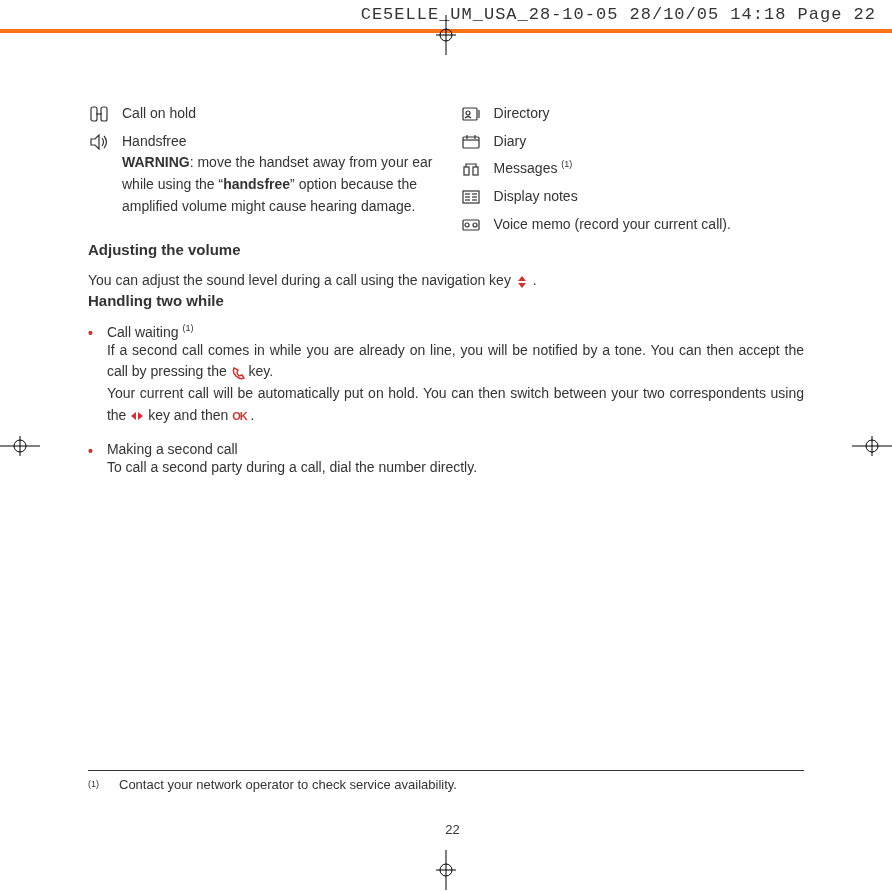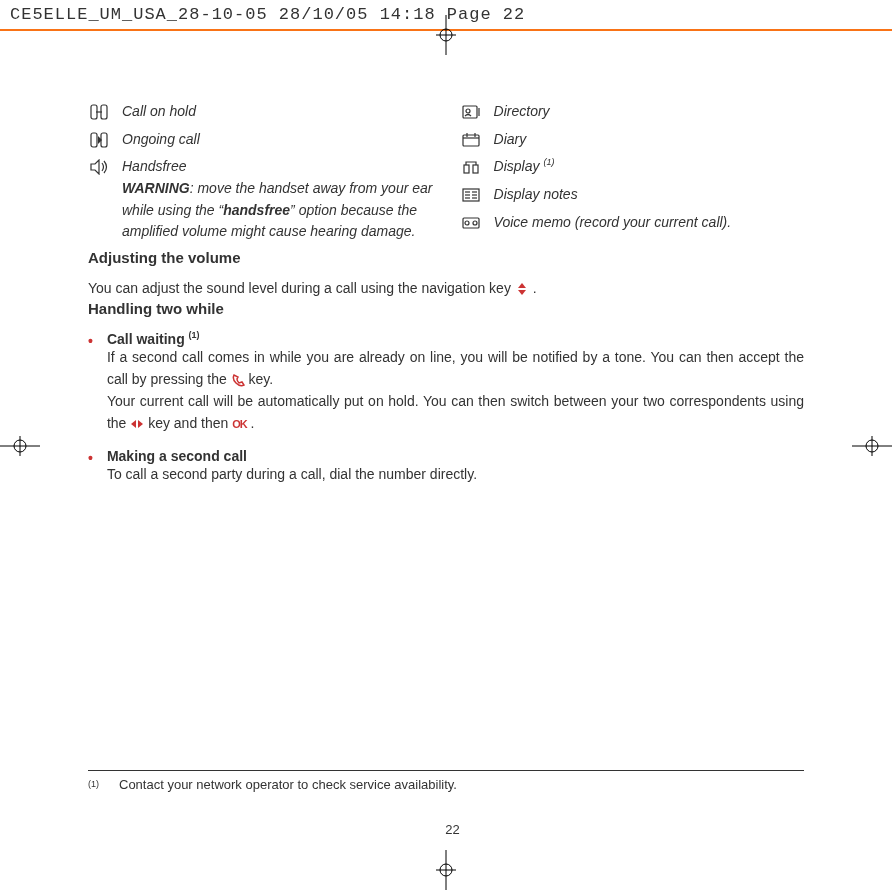--- a/index.html
+++ b/index.html
@@ -7,25 +7,26 @@
     padding: 0;
     width: 892px;
     height: 892px;
     font-family: "Helvetica Neue", Helvetica, Arial, sans-serif;
     background: #fff;
     color: #333;
     font-size: 14px;
     position: relative;
   }
   .header {
-    padding: 5px 10px;
+    padding: 5px 16px;
     font-family: "Courier New", monospace;
     font-size: 17px;
-    border-bottom: 2px solid #f97316;
+    border-bottom: 4px solid #f97316;
     letter-spacing: 1px;
+    text-align: right;
   }
   .regmark-top {
     position: absolute;
     top: 15px;
     left: 50%;
     transform: translateX(-50%);
   }
   .regmark-bottom {
     position: absolute;
     bottom: 2px;
@@ -47,21 +48,20 @@
   .crosshair {
     stroke: #000;
     fill: none;
   }
   .page {
     padding: 70px 88px 0 88px;
   }
   .icon-columns {
     display: flex;
     gap: 10px;
-    font-style: italic;
   }
   .col-left { flex: 1.05; }
   .col-right { flex: 1; }
   .icon-row {
     display: flex;
     align-items: flex-start;
     gap: 12px;
     margin-bottom: 6px;
     line-height: 1.55;
   }
@@ -87,21 +87,21 @@
     gap: 14px;
     margin-top: 14px;
   }
   .bullet-dot {
     color: #c33;
     font-weight: bold;
     line-height: 1.5;
     flex-shrink:0;
   }
   .bullet-content { flex: 1; }
-  .bullet-title { font-weight: bold; }
+  .bullet-title { font-weight: normal; }
   sup { font-size: 9px; }
   .inline-icon {
     display: inline-block;
     vertical-align: middle;
     width: 14px;
     height: 14px;
   }
   .ok-key {
     color: #c33;
     font-weight: bold;
@@ -165,30 +165,20 @@
               <rect x="2" y="1" width="6" height="14" rx="2"></rect>
               <rect x="12" y="1" width="6" height="14" rx="2"></rect>
               <line x1="7" y1="8" x2="13" y2="8"></line>
             </svg>
         </span>
         <span>Call on hold</span>
       </div>
       <div class="icon-row">
         <span class="icon-box">
           <svg class="icon-svg" width="20" height="16" viewBox="0 0 20 16">
-              <rect x="2" y="1" width="6" height="14" rx="2"></rect>
-              <rect x="12" y="1" width="6" height="14" rx="2"></rect>
-              <path d="M9 4 l4 4 l-4 4" fill="#333" stroke="none"></path>
-            </svg>
-        </span>
-        <span>Ongoing call</span>
-      </div>
-      <div class="icon-row">
-        <span class="icon-box">
-          <svg class="icon-svg" width="20" height="16" viewBox="0 0 20 16">
               <path d="M2 5 h4 l4 -4 v14 l-4 -4 h-4 z" fill="none"></path>
               <path d="M13 4 q3 4 0 8"></path>
               <path d="M15 2 q5 6 0 12"></path>
             </svg>
         </span>
         <div class="warn">
           <span>Handsfree</span><br>
           <span class="bold">WARNING</span><span>: move the handset away from your ear while using the “</span><span class="bold">handsfree</span><span>” option because the amplified volume might cause hearing damage.</span>
         </div>
       </div>
@@ -218,21 +208,21 @@
         <span>Diary</span>
       </div>
       <div class="icon-row">
         <span class="icon-box">
             <svg class="icon-svg" width="20" height="16" viewBox="0 0 20 16">
               <rect x="3" y="6" width="5" height="8"></rect>
               <rect x="12" y="6" width="5" height="8"></rect>
               <path d="M5 6 v-3 h10 v3"></path>
             </svg>
           </span>
-        <span><span>Display </span><sup>(1)</sup></span>
+        <span><span>Messages </span><sup>(1)</sup></span>
       </div>
       <div class="icon-row">
         <span class="icon-box">
             <svg class="icon-svg" width="20" height="16" viewBox="0 0 20 16">
               <rect x="2" y="2" width="16" height="12"></rect>
               <line x1="4" y1="5" x2="9" y2="5"></line>
               <line x1="4" y1="8" x2="9" y2="8"></line>
               <line x1="4" y1="11" x2="9" y2="11"></line>
               <line x1="11" y1="5" x2="16" y2="5"></line>
               <line x1="11" y1="8" x2="16" y2="8"></line>

